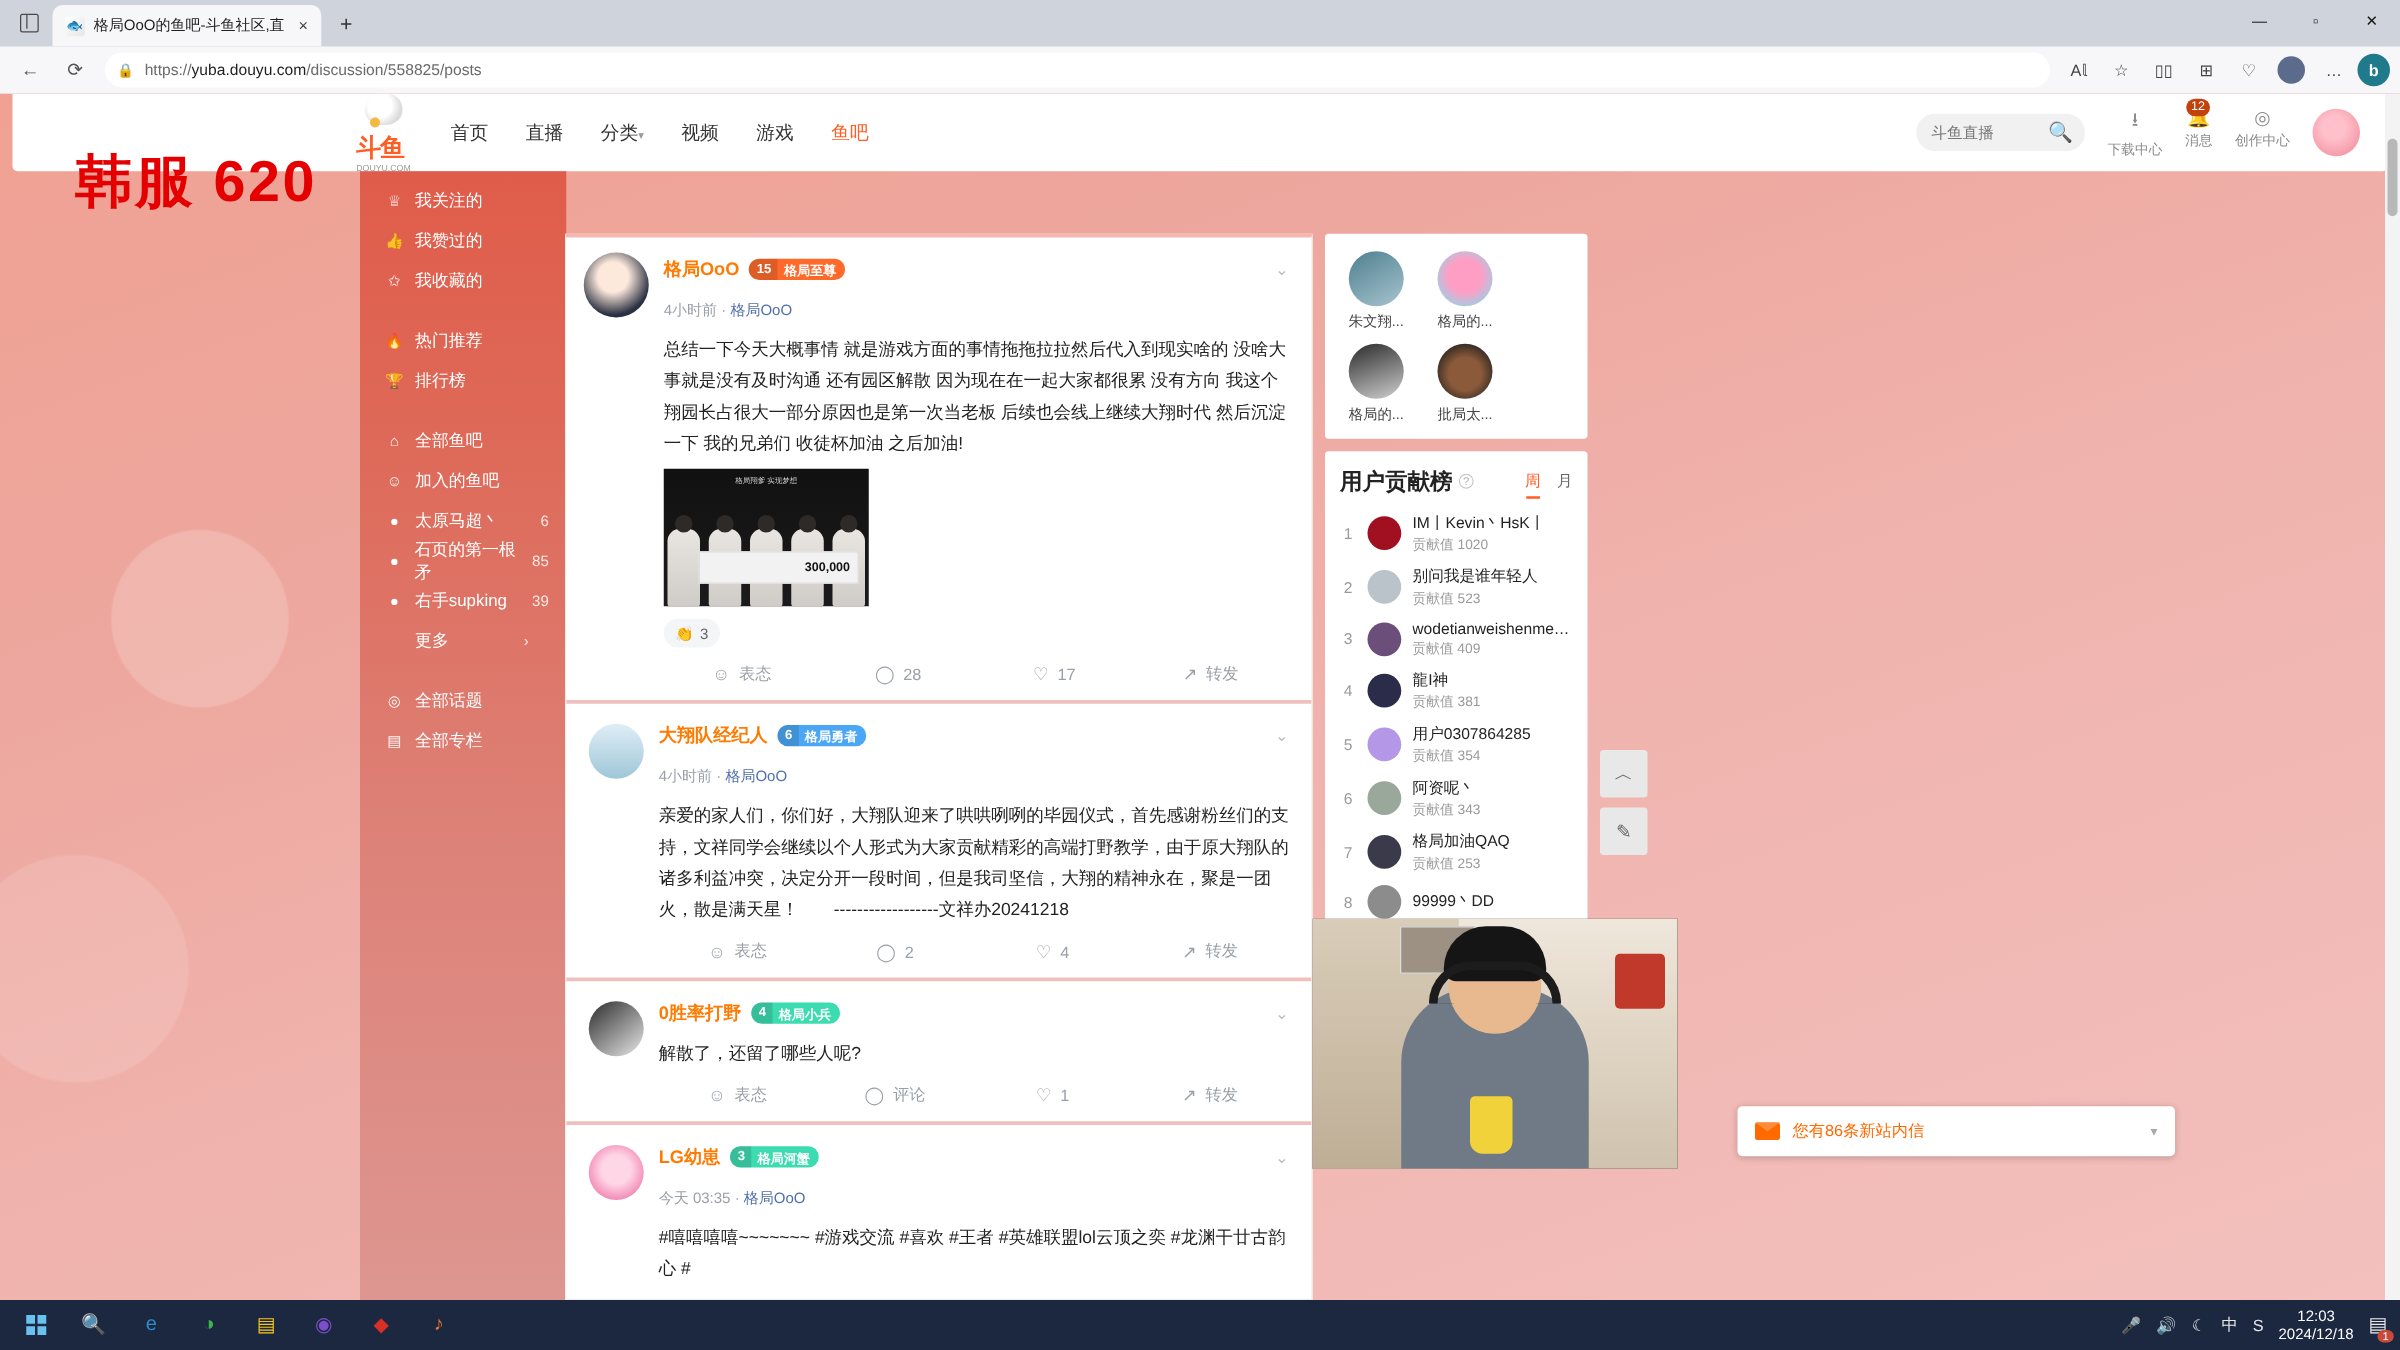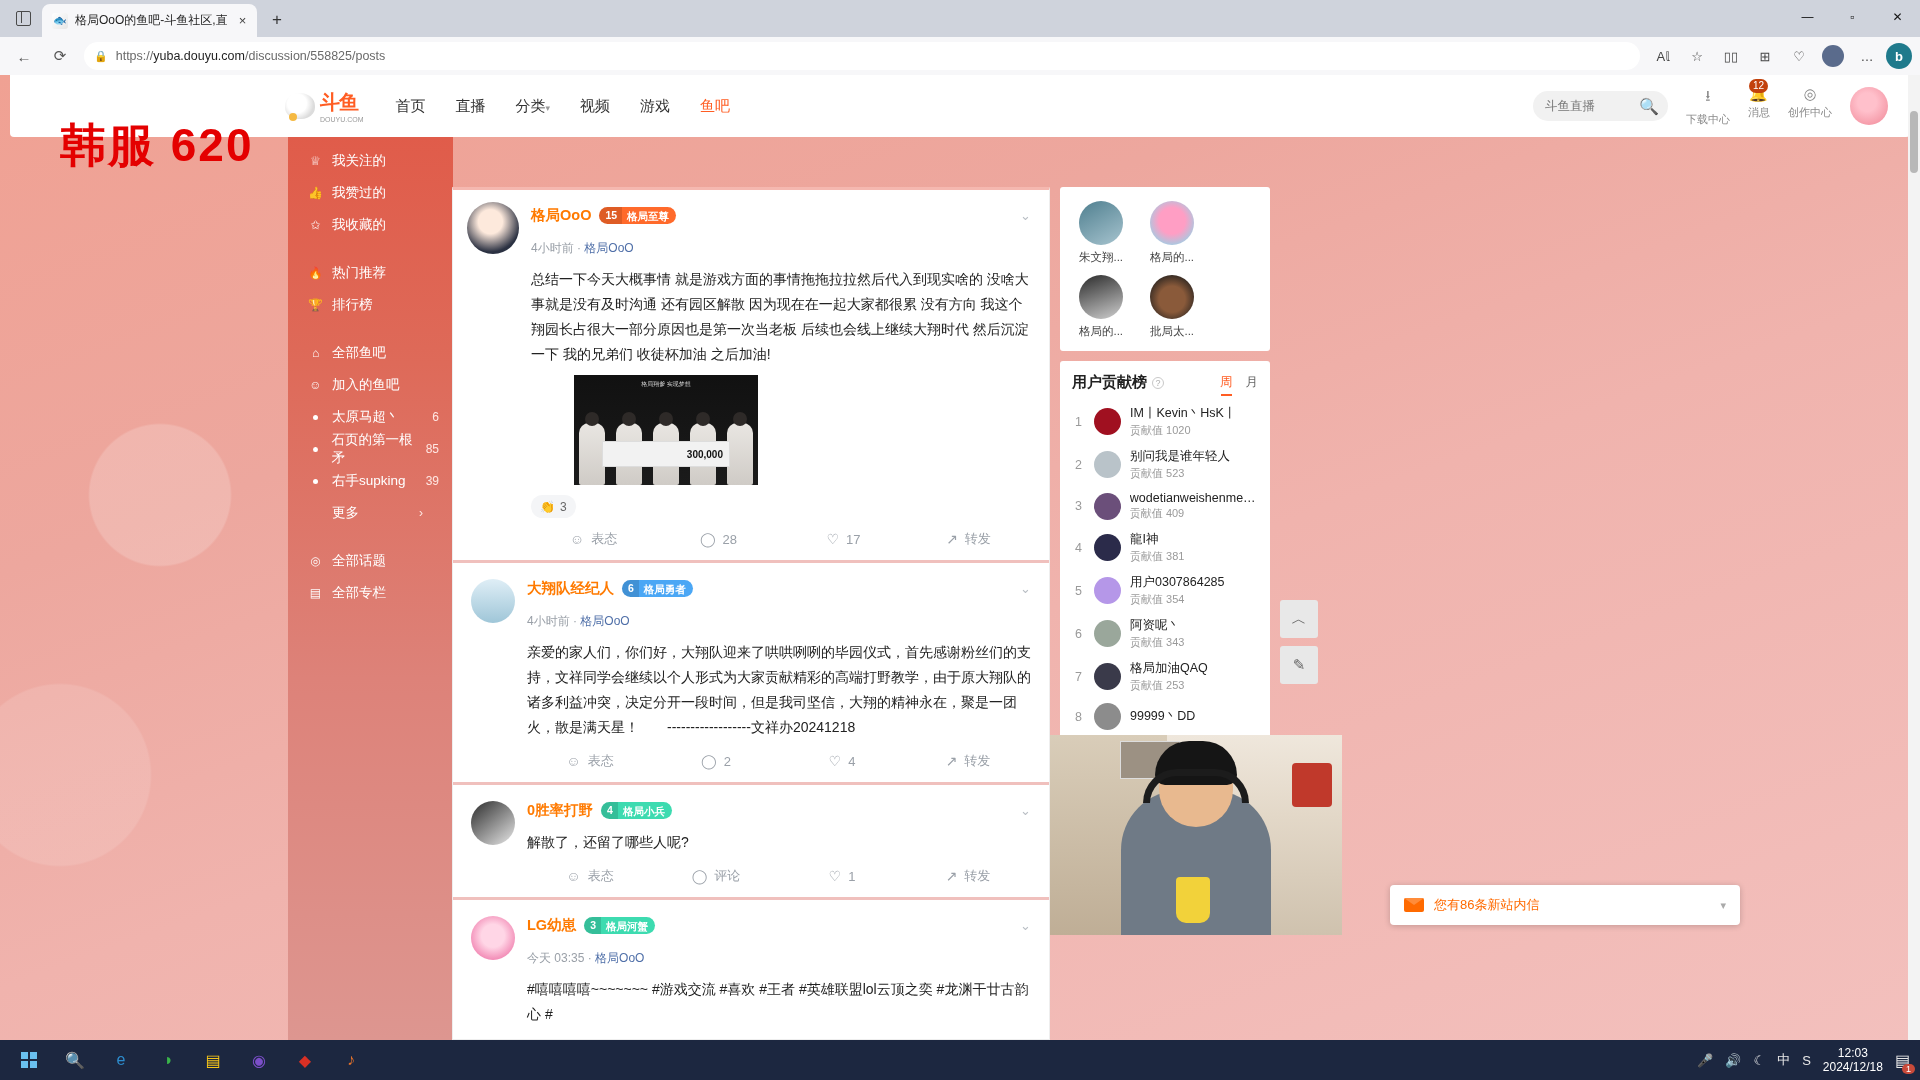--- a/index.html
+++ b/index.html
@@ -35,21 +35,21 @@
   
   .viewport { flex:1; position:relative; overflow:hidden; background:#f2aaa0; }
   .page-bg { position:absolute; inset:0;
              background:
                radial-gradient(circle at 160px 420px, rgba(255,255,255,.18) 0 70px, transparent 72px),
                radial-gradient(circle at 60px 700px, rgba(255,255,255,.12) 0 90px, transparent 92px),
                linear-gradient(160deg,#f0a193 0%,#eda79e 30%,#f0b3ad 55%,#f3c0bd 100%); }
 
   
   .site-header { position:absolute; left:10px; right:10px; top:0; height:62px; background:#fff; border-radius:0 0 4px 4px; display:flex; align-items:center; }
-  .logo { margin-left:275px; display:flex; align-items:center; gap:5px; }
+  .logo { margin-left:275px; display:flex; align-items:center; gap:5px;flex-direction:column; }
   .logo .fishimg { width:30px;height:26px; background:radial-gradient(circle at 40% 40%, #fff 40%, #dcdcdc 70%); border-radius:50% 50% 45% 45%; position:relative; }
   .logo .fishimg::after{content:"";position:absolute;width:8px;height:8px;background:#f5b942;border-radius:50%;left:4px;bottom:-2px;}
   .logo .wordmark { font-size:20px; font-weight:bold; color:#ff5d23; letter-spacing:-1px; }
   .logo .sub { font-size:7px; color:#999; }
   .nav { display:flex; align-items:center; gap:30px; margin-left:32px; }
   .nav a { font-size:15px; color:#333; text-decoration:none; white-space:nowrap; }
   .nav a.active { color:#ff5d23; }
   .nav a .caret { font-size:9px; color:#999; }
   .header-right { margin-left:auto; display:flex; align-items:center; gap:18px; margin-right:22px; }
   .searchbox { width:110px; height:30px; background:#f1f1f1; border-radius:15px; display:flex; align-items:center; padding:0 12px; gap:6px; width:135px;}
@@ -81,21 +81,21 @@
   .pavatar.deco { width:52px;height:52px; margin-left:-4px; margin-top:-4px; }
   .pbody { flex:1; min-width:0; }
   .pname-row { display:flex; align-items:center; gap:8px; }
   .pname { font-size:14.5px; font-weight:bold; color:#ff7a00; }
   .lvlbadge { display:flex; align-items:flex-end; height:17px; border-radius:9px; color:#fff; font-size:10.5px; padding-right:7px; }
   .lvlbadge .lv { background:rgba(0,0,0,.13); border-radius:9px 0 0 9px; padding:0 5px 0 6px; line-height:17px; font-weight:bold;}
   .lvlbadge .tx { padding-left:5px; font-weight:bold;}
   .pmeta { font-size:12px; color:#9aa0a8; margin-top:15px; }
   .pmeta b { color:#4f6fa8; font-weight:400; }
   .ptext { font-size:14px; color:#222; line-height:25px; margin-top:10px; word-break:break-all; }
-  .pimg { width:184px; height:110px; margin-top:8px; background:linear-gradient(180deg,#111 0%,#1b1b1b 100%); position:relative; overflow:hidden;margin-left:43px;}
+  .pimg { width:164px; height:110px; margin-top:8px; background:linear-gradient(180deg,#111 0%,#1b1b1b 100%); position:relative; overflow:hidden;}
   .pimg .people { position:absolute; bottom:0; left:0; right:0; height:76px; display:flex; justify-content:space-around; align-items:flex-end; }
   .pimg .person { width:26px; height:62px; background:linear-gradient(180deg,#e9e6e2,#cfcbc6); border-radius:10px 10px 2px 2px; position:relative;}
   .pimg .person::before{content:"";position:absolute;top:-11px;left:6px;width:14px;height:14px;border-radius:50%;background:#2e2a28;}
   .pimg .board { position:absolute; bottom:18px; left:28px; width:128px; height:26px; background:#f2f2f2; border:1px solid #ddd; display:flex; align-items:center; justify-content:flex-end; padding-right:6px; font-size:10px; font-weight:bold; color:#111;}
   .pimg .cap { position:absolute; top:5px; left:0; right:0; text-align:center; font-size:6px; color:#cfcfcf; }
   .reactrow { display:flex; align-items:center; gap:6px; margin-top:10px; }
   .reactchip { background:#f4f5f7; border-radius:12px; height:23px; display:flex; align-items:center; gap:5px; padding:0 9px; font-size:12px; color:#666;}
   .pactions { display:flex; margin-top:12px; padding-bottom:12px; border-top:0; }
   .pact { flex:1; display:flex; align-items:center; justify-content:center; gap:7px; font-size:13px; color:#9aa0a8; }
   .pact .ic { font-size:14px; }
@@ -103,21 +103,21 @@
 
   
   .rightcol { position:absolute; left:1060px; top:112px; width:210px; }
   .card { background:#fff; border-radius:3px; }
   .friends { padding:14px 12px 12px 12px; display:flex; flex-wrap:wrap; gap:10px 13px; }
   .friend { width:58px; display:flex; flex-direction:column; align-items:center; gap:5px; }
   .friend .fav { width:44px;height:44px;border-radius:50%; }
   .friend .fname { font-size:11.5px; color:#444; white-space:nowrap; overflow:hidden; text-overflow:ellipsis; max-width:58px;}
   .rank-card { margin-top:10px; padding:12px 0 6px 0; }
   .rank-head { display:flex; align-items:center; padding:0 12px 8px 12px; }
-  .rank-title { font-size:15px; font-weight:bold; color:#222; }
+  .rank-title { font-size:18px; font-weight:bold; color:#222; }
   .rank-q { margin-left:5px; width:12px;height:12px;border-radius:50%;border:1px solid #c9c9c9; color:#b0b0b0; font-size:9px; display:flex;align-items:center;justify-content:center;}
   .rank-tabs { margin-left:auto; display:flex; gap:13px; font-size:12.5px; color:#666; }
   .rank-tabs .on { color:#ff5d23; position:relative; }
   .rank-tabs .on::after{content:"";position:absolute;left:1px;right:1px;bottom:-5px;height:2px;background:#ff5d23;}
   .rank-row { display:flex; align-items:center; gap:9px; padding:5px 12px; }
   .rank-no { width:13px; font-size:12.5px; color:#9a9a9a; text-align:center; }
   .rank-av { width:27px;height:27px;border-radius:50%; flex:none; }
   .rank-info { min-width:0; }
   .rank-name { font-size:12.5px; color:#222; white-space:nowrap; overflow:hidden; text-overflow:ellipsis; max-width:130px;}
   .rank-val { font-size:11px; color:#9a9a9a; margin-top:1px;}

